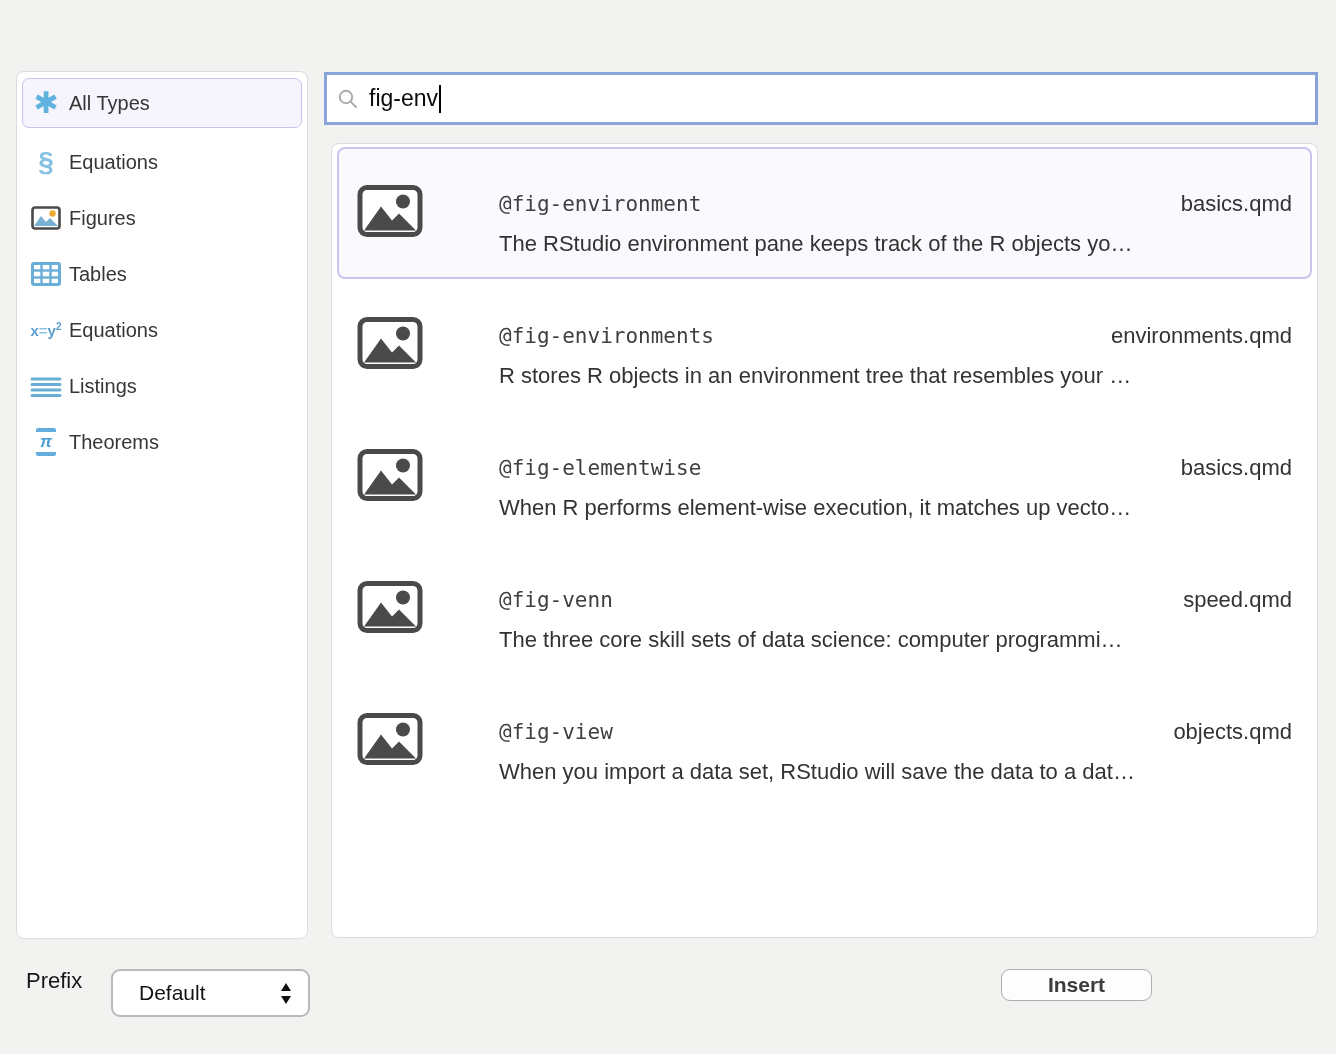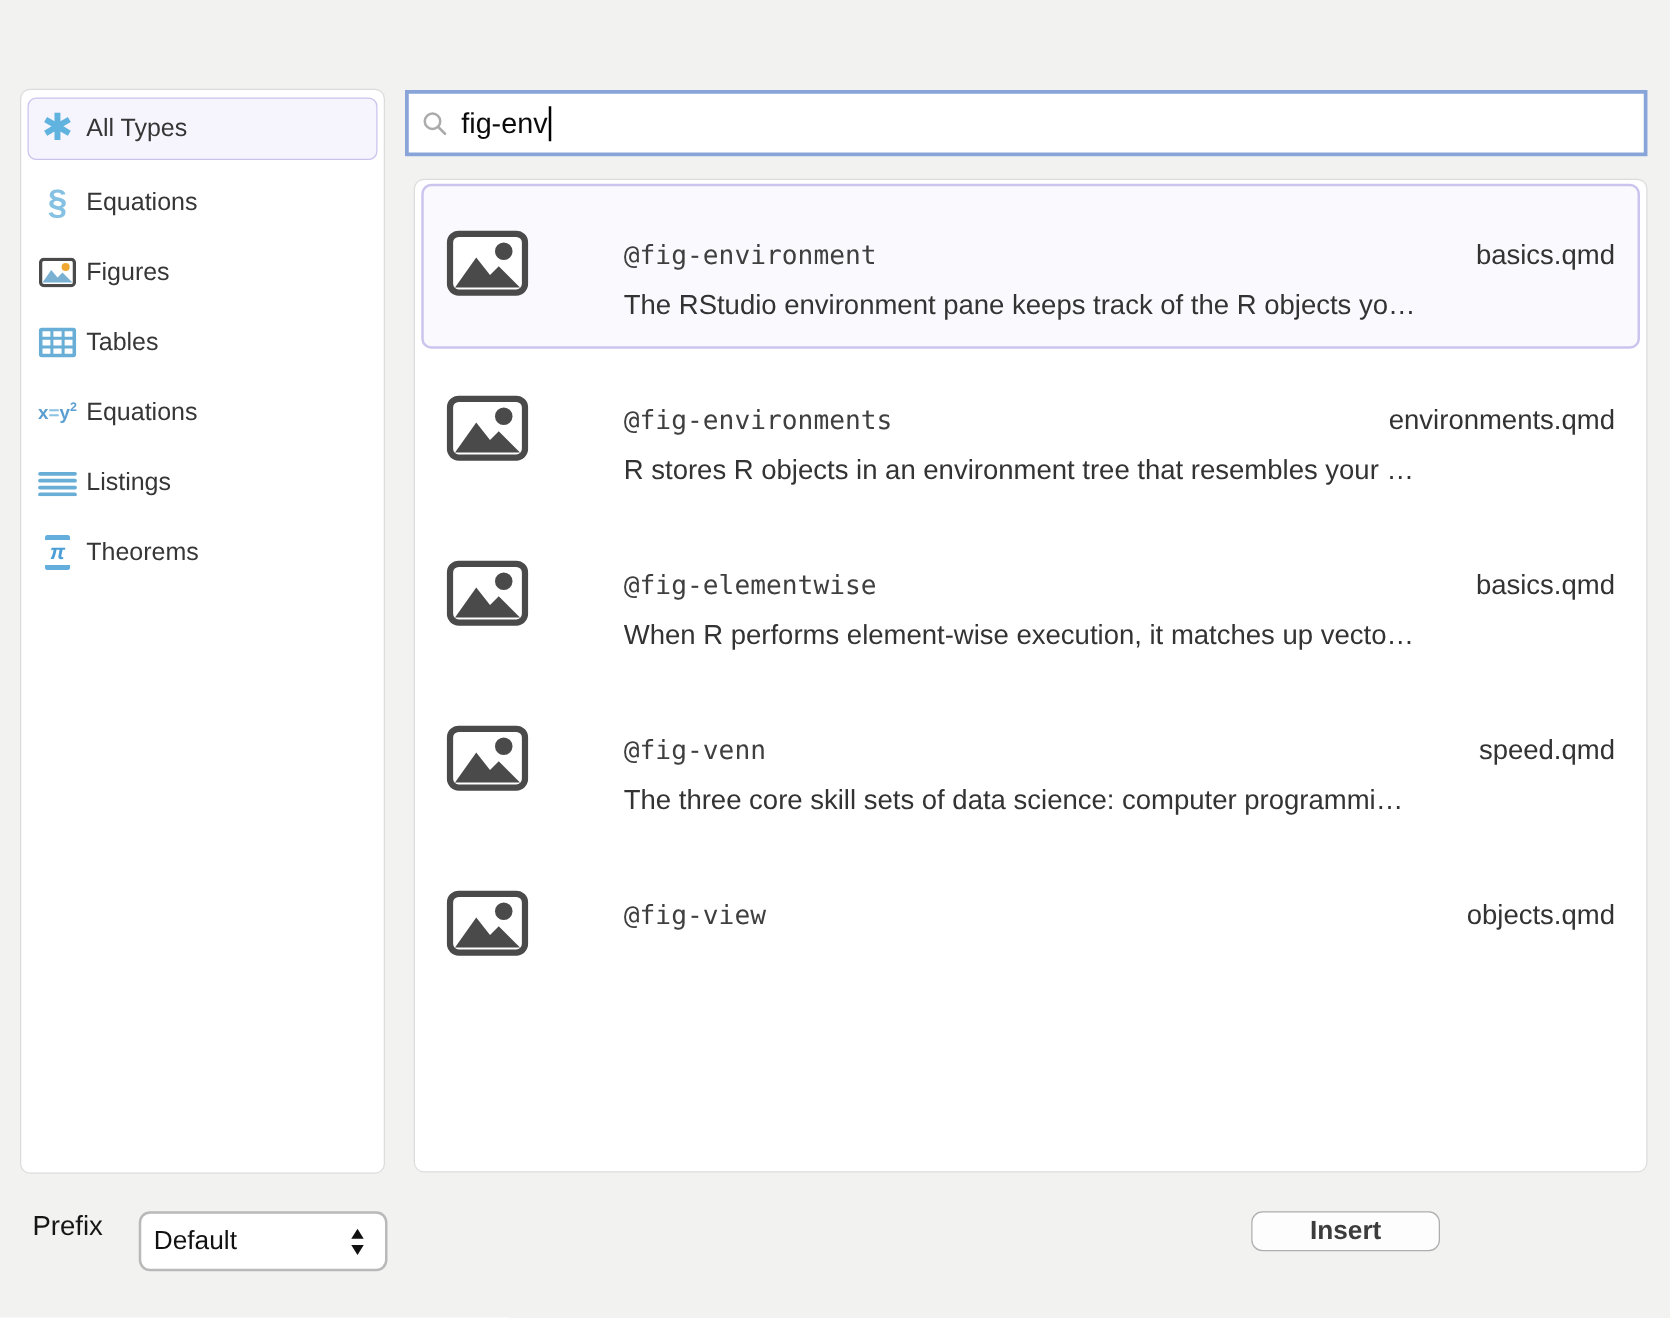--- a/index.html
+++ b/index.html
@@ -92,21 +92,21 @@
 
   
   .prefix-label {
     position:absolute; left:26px; top:968px; font-size:22px; color:#161616;
   }
   .prefix-select {
     position:absolute; left:111px; top:969px; width:199px; height:48px;
     background:#ffffff; border:2px solid #b9b9b9; border-radius:9px;
     display:flex; align-items:center; cursor:default;
   }
-  .prefix-select .sel-text { font-size:21px; color:#111; margin-left:10px; flex:1; }
+  .prefix-select .sel-text { font-size:21px; color:#111; margin-left:26px; flex:1; }
   .prefix-select .arrows { margin-right:16px; display:flex; flex-direction:column; gap:3px; }
   .btn {
     position:absolute; top:969px; height:32px;
     background:#fdfdfd; border:1.5px solid #aeaeae; border-radius:9px;
     display:flex; align-items:center; justify-content:center;
     font-size:21px; color:#3c3c3c; cursor:default;
   }
   .btn-insert { left:1001px; width:151px; font-weight:bold; }
   .btn-cancel { left:1165px; width:150px; }
 </style>
@@ -269,20 +269,21 @@
           <rect x="3" y="3" width="60" height="47" rx="7" fill="#ffffff" stroke="#4a4a4a" stroke-width="5"></rect>
           <circle cx="46" cy="17" r="7" fill="#4a4a4a"></circle>
           <path d="M7 46 L24 22 L35 36 L42 29 L59 46 Z" fill="#4a4a4a"></path>
         </svg>
       </span>
       <div class="textcol">
         <div class="row1">
           <span class="rid">@fig-view</span>
           <span class="rfile">objects.qmd</span>
         </div>
+        <div class="rdesc">When you import a data set, RStudio will save the data to a dat…</div>
       </div>
     </div>
 
   </div>
 
   <div class="prefix-label">Prefix</div>
 
   <div class="prefix-select">
     <span class="sel-text">Default</span>
     <span class="arrows">

